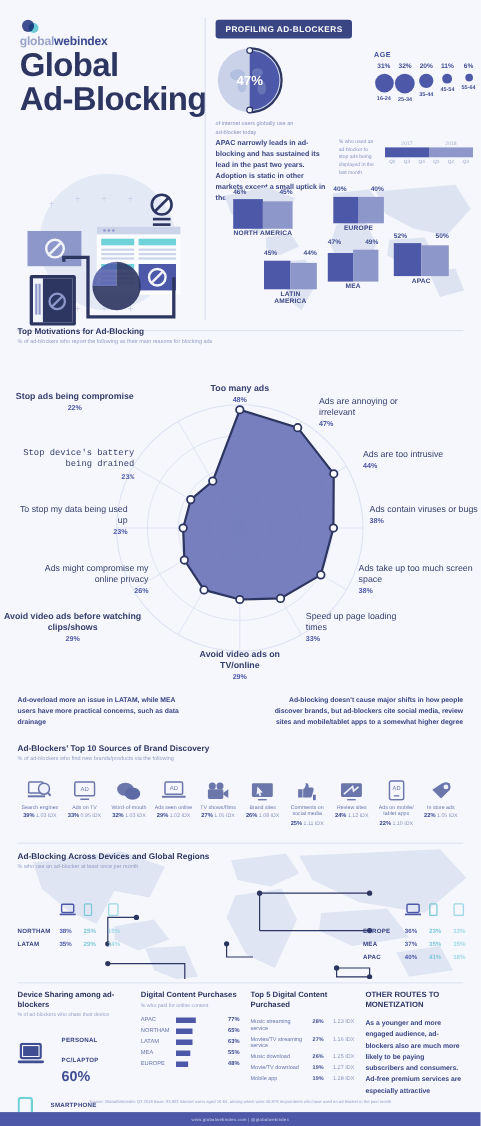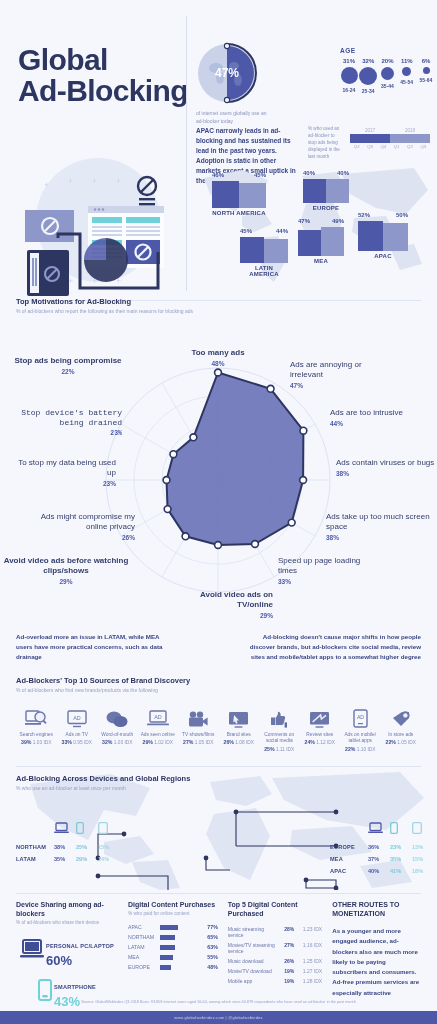--- a/index.html
+++ b/index.html
@@ -111,21 +111,21 @@
   .reg-line{display:flex;align-items:center;margin-top:6px;font-size:5.6px;font-weight:bold;}
   .reg-nm{width:38px;color:#3a4584;letter-spacing:.2px;}
   .reg-v{width:22px;text-align:left;}
   .v1{color:#4d59a8;}.v2{color:#7fc9d8;}.v3{color:#9fd8e4;}
 
   
   .bot{position:absolute;left:16px;top:900px;width:405px;display:flex;gap:10px;}
   .col h4{margin:0;font-size:7px;font-weight:bold;color:#2d3561;line-height:1.3;}
   .col .sub{font-size:4.7px;color:#97a0c6;margin-top:2px;}
   .dshare{margin-top:9px;}
-  .ds-row{display:flex;align-items:center;gap:2px;margin-bottom:7px;justify-content:center;}
+  .ds-row{display:flex;align-items:center;gap:16px;margin-bottom:7px;}
   .ds-t{font-size:5.6px;font-weight:bold;color:#3a4584;letter-spacing:.2px;}
   .ds-p{font-size:13px;font-weight:bold;margin-top:1px;}
   .dcp{margin-top:8px;}
   .dcp-row{display:flex;align-items:center;font-size:5.2px;margin-bottom:4px;}
   .dcp-nm{width:32px;color:#6b76ab;}
   .dcp-track{flex:1;height:5px;margin-right:4px;}
   .dcp-fill{height:5px;background:#4d59a8;}
   .dcp-val{width:16px;text-align:right;font-weight:bold;color:#3f4d93;}
   .t5-row{display:flex;font-size:5px;margin-bottom:4px;align-items:baseline;}
   .t5-nm{flex:1;color:#6b76ab;}
@@ -139,20 +139,27 @@
      display:flex;align-items:center;justify-content:center;}
   .footer span{font-size:3.8px;color:#cfd5ef;letter-spacing:.3px;}
 </style>
 </head>
 <body>
 
 <div class="page">
 
   <div class="header">
 
+    <div class="logo">
+      <div class="logo-dot">
+        <div class="c1"></div>
+          <div class="c2"></div>
+      </div>
+      <div class="logo-txt"><span class="lite">global</span><span>webindex</span></div>
+    </div>
 
     <div class="title">
       <div>Global</div>
       <div>Ad-Blocking</div>
     </div>
 
     <svg class="hero" viewBox="0 0 175 150">
       <circle cx="92" cy="72" r="62" fill="#e4e9f6"></circle>
       <g fill="#ccd4ea">
         <text x="38" y="40" font-size="9">+</text>
@@ -210,20 +217,21 @@
       <g fill="#8d97c9">
           <rect x="26" y="110" width="2" height="28"></rect>
           <rect x="29" y="110" width="2" height="28"></rect>
         </g>
       <circle cx="46" cy="126" r="7" fill="none" stroke="#8d97c9" stroke-width="2.1"></circle>
       <line x1="41.5" y1="130.5" x2="50.5" y2="121.5" stroke="#8d97c9" stroke-width="2.1"></line>
     </svg>
 
     <div class="vdiv"></div>
 
+    <div class="section-pill">PROFILING AD-BLOCKERS</div>
 
     <div class="donut-wrap">
       <div class="donut">
         <svg viewBox="0 0 62 62" width="62" height="62">
           <circle cx="31" cy="31" r="29" fill="#c9d2e9"></circle>
           <path d="M31 4 A27 27 0 0 1 31 58 Z" fill="#4d59a8"></path>
           <path d="M31 2 A29 29 0 0 1 31 60" fill="none" stroke="#2d3561" stroke-width="2"></path>
           <g fill="#b0bcdd" opacity=".85">
             <ellipse cx="20" cy="26" rx="7" ry="5"></ellipse>
               <ellipse cx="24" cy="36" rx="4" ry="6"></ellipse>
@@ -407,21 +415,21 @@
         <circle cx="173.4" cy="124.2" r="3.4" fill="#fff" stroke="#2d3561" stroke-width="1.6"></circle>
         <circle cx="193.4" cy="107.3" r="3.4" fill="#fff" stroke="#2d3561" stroke-width="1.6"></circle>
       </svg>
     <div id="radarLabels">
         <div class="r-lab c" style="width: 120px; left: 158px; top: 18px;"><span>Too many ads</span><b>48%</b></div>
         <div class="r-lab l" style="width: 100px; left: 290px; top: 30px;"><span>Ads are annoying or irrelevant</span><b>47%</b></div>
         <div class="r-lab l" style="width: 100px; left: 330px; top: 78px;"><span>Ads are too intrusive</span><b>44%</b></div>
         <div class="r-lab l" style="width: 100px; left: 336px; top: 128px;"><span>Ads contain viruses or bugs</span><b>38%</b></div>
         <div class="r-lab l" style="width: 105px; left: 326px; top: 182px;"><span>Ads take up too much screen space</span><b>38%</b></div>
         <div class="r-lab l" style="width: 100px; left: 278px; top: 226px;"><span>Speed up page loading times</span><b>33%</b></div>
-        <div class="r-lab c" style="width: 110px; left: 163px; top: 260px; text-align: right;"><span>Avoid video ads on TV/online</span><b>29%</b></div>
+        <div class="r-lab c" style="width: 110px; left: 163px; top: 260px;"><span>Avoid video ads on TV/online</span><b>29%</b></div>
         <div class="r-lab c" style="width: 130px; left: 1px; top: 226px;"><span>Avoid video ads before watching clips/shows</span><b>29%</b></div>
         <div class="r-lab r" style="width: 115px; left: 20px; top: 182px;"><span>Ads might compromise my online privacy</span><b>26%</b></div>
         <div class="r-lab r" style="width: 100px; left: 16px; top: 128px;"><span>To stop my data being used up</span><b>23%</b></div>
         <div class="r-lab r" style="width: 110px; left: 12px; top: 78px; font-family: Liberation Mono, monospace;"><span>Stop device's battery being drained</span><b>23%</b></div>
         <div class="r-lab c" style="width: 110px; left: 13px; top: 26px;"><span>Stop ads being compromise</span><b>22%</b></div>
       </div>
   </div>
 
   <div class="foot-l">Ad-overload more an issue in LATAM, while MEA users have more practical concerns, such as data drainage</div>
   <div class="foot-r">Ad-blocking doesn't cause major shifts in how people discover brands, but ad-blockers cite social media, review sites and mobile/tablet apps to a somewhat higher degree</div>

